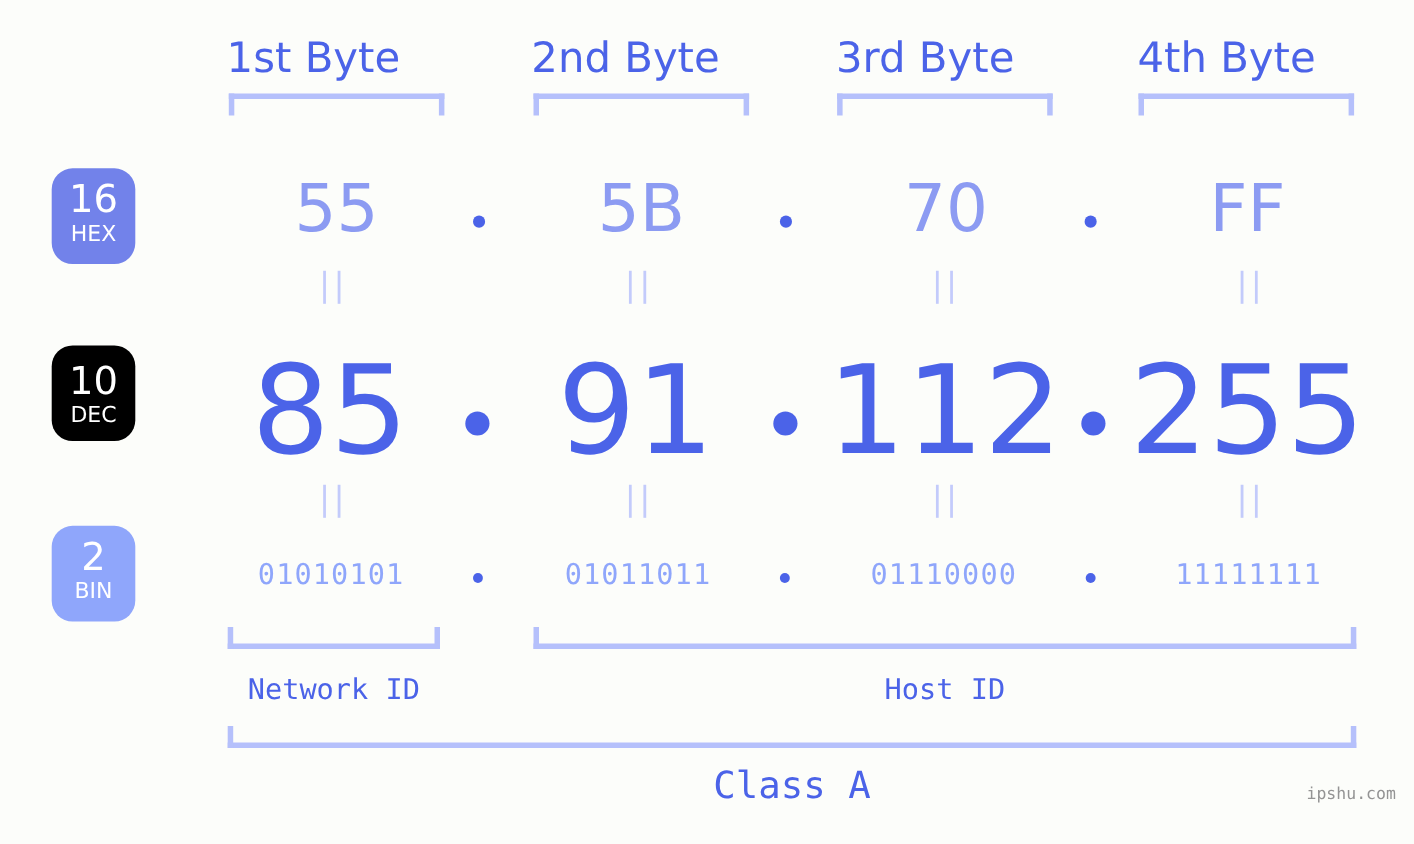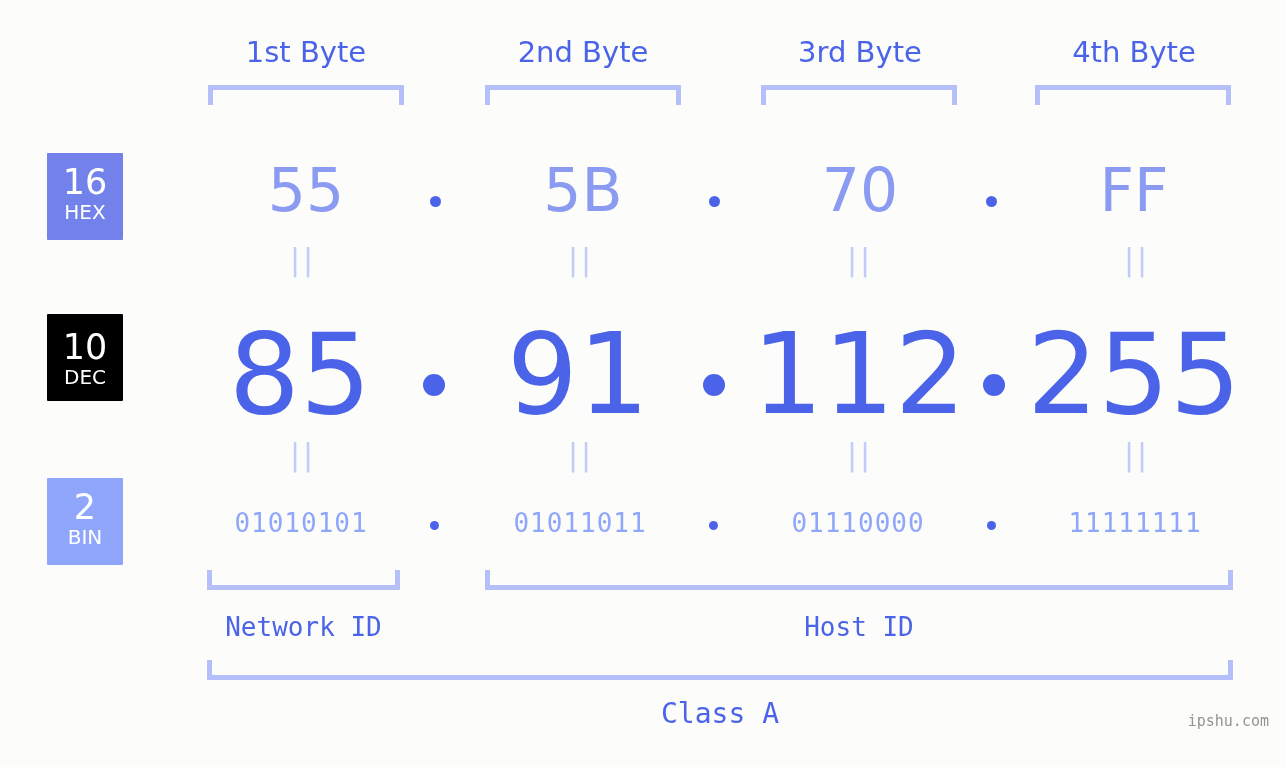--- a/index.html
+++ b/index.html
@@ -20,22 +20,21 @@
     width: 1285px;
     height: 767px;
   }
 
   
   .byte-label {
     position: absolute;
     top: 33px;
     height: 38px;
     line-height: 38px;
-    text-align: center;
-    font-size: 29px;
+    font-size: 38px;
     color: #4b63e8;
     font-family: "DejaVu Sans", sans-serif;
     letter-spacing: 0px;
     white-space: nowrap;
   }
 
   
   .bracket {
     position: absolute;
     border: 5px solid #b5c0fb;
@@ -49,21 +48,21 @@
   .bracket.up {         
     border-top: none;
     border-bottom: 5px solid #b5c0fb;
   }
 
   
   .badge {
     position: absolute;
     left: 47px;
     width: 76px;
-    border-radius: 1px;
+    border-radius: 19px;
     color: #ffffff;
     text-align: center;
     box-sizing: border-box;
     font-family: "DejaVu Sans", sans-serif;
   }
   .badge .num {
     display: block;
     font-size: 35px;
     line-height: 38px;
     font-weight: 400;
@@ -152,21 +151,21 @@
     font-family: "DejaVu Sans Mono", monospace;
     white-space: nowrap;
   }
   #label-network {
     top: 612px; font-size: 26px; line-height: 30px;
   }
   #label-host {
     top: 612px; font-size: 26px; line-height: 30px;
   }
   #label-class {
-    top: 694px; font-size: 28px; line-height: 40px;
+    top: 694px; font-size: 34px; line-height: 40px;
   }
 
   
   #watermark {
     position: absolute;
     right: 16px;
     top: 712px;
     font-size: 15px;
     line-height: 18px;
     color: #949494;

